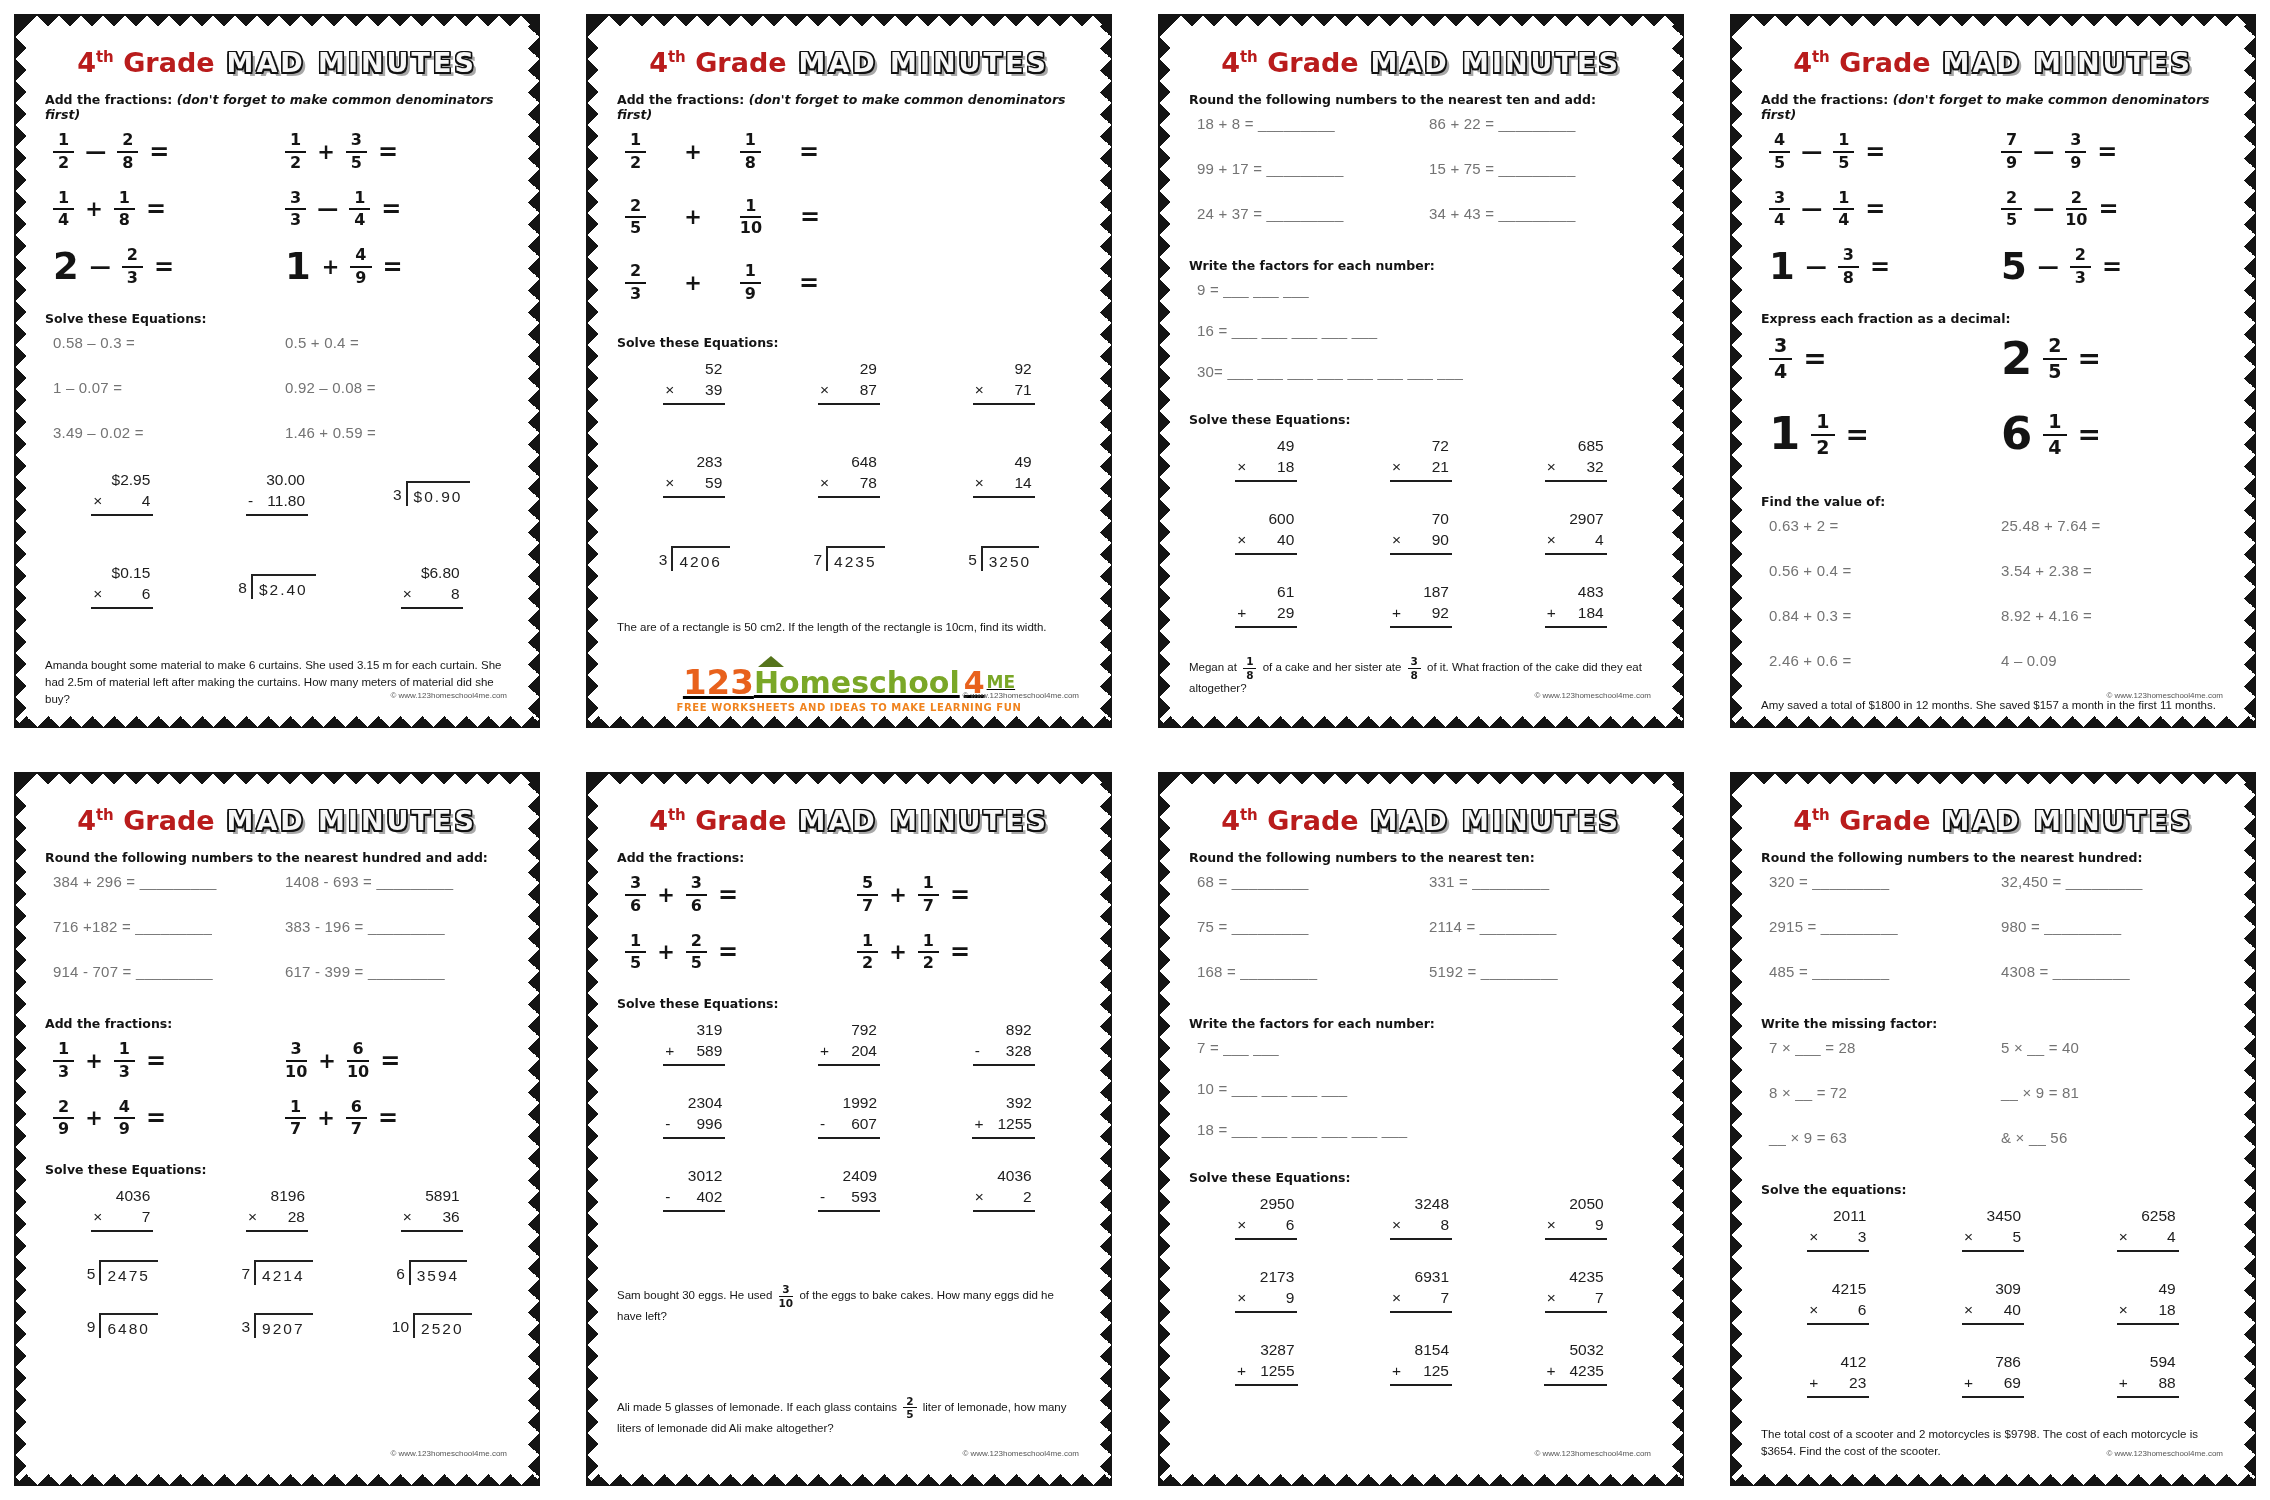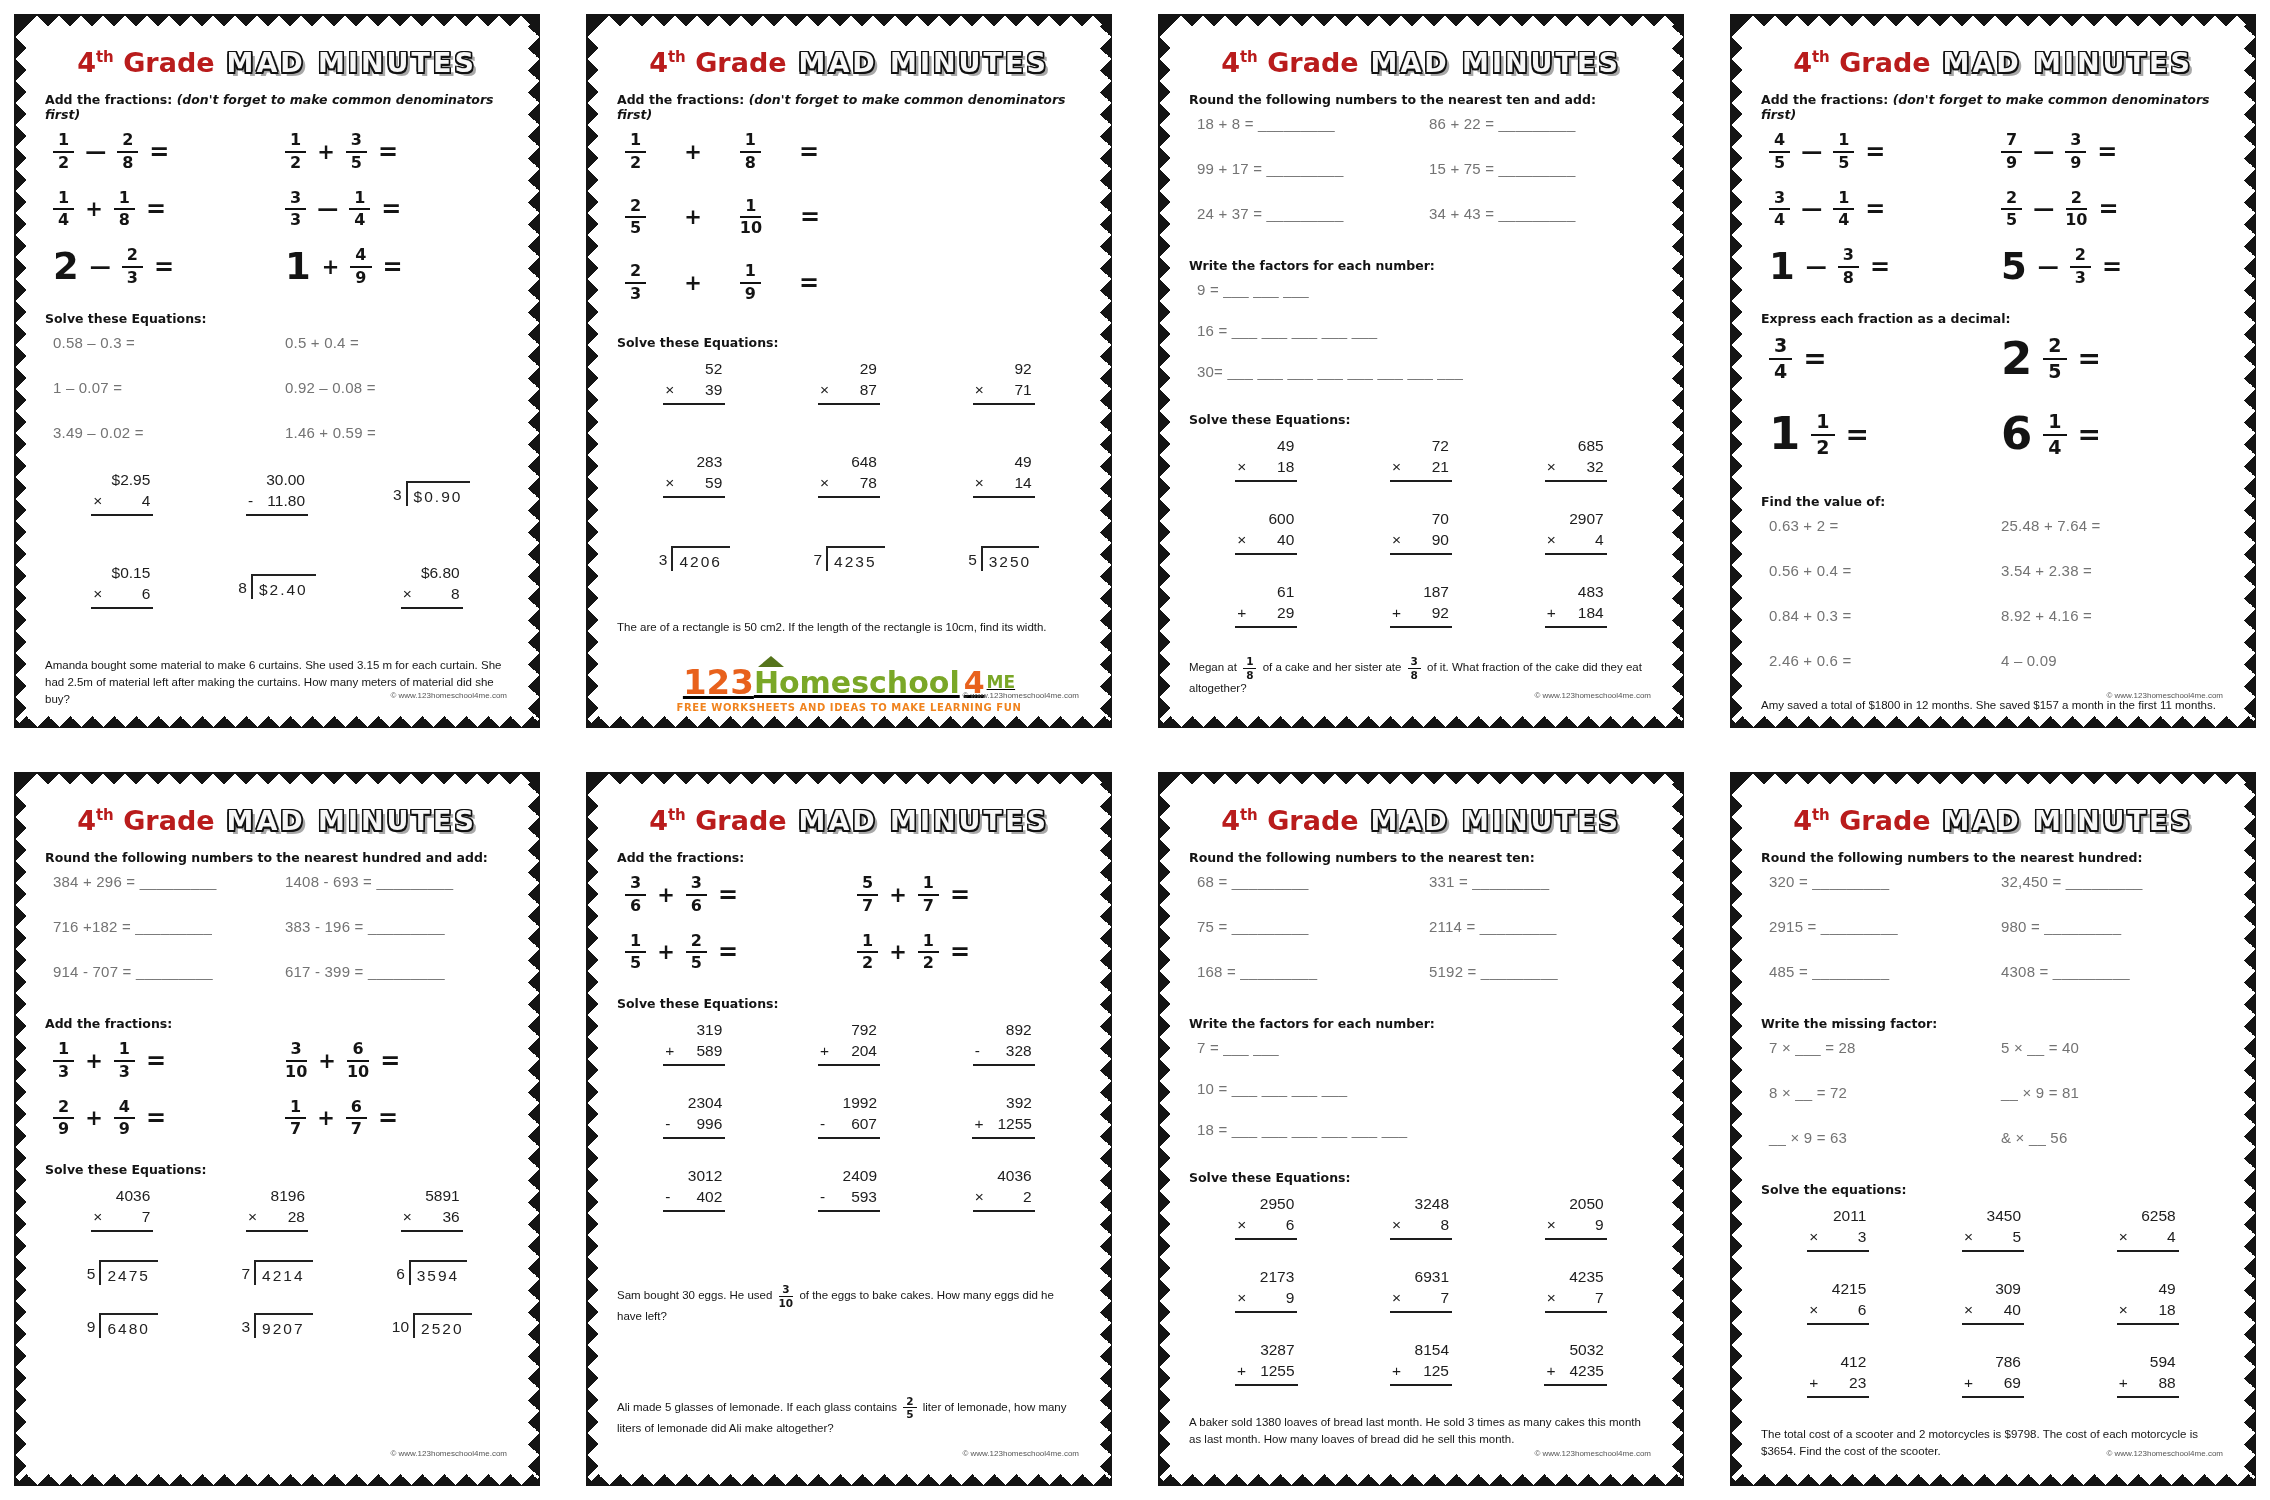--- a/index.html
+++ b/index.html
@@ -1126,21 +1126,20 @@
               <span class="vprob">
                 <span class="vtop">5032</span>
                 <span class="vbot">
                   <span class="vop">+</span>
                   <span>4235</span>
                 </span>
               </span>
             </span>
           </div>
         </div>
-        <div class="word"><span>A baker sold 1380 loaves of bread last month. He sold 3 times as many cakes this month as last month. How many loaves of bread did he sell this month.</span></div>
         <div class="sheet-footer">© www.123homeschool4me.com</div>
       </div>
     </div>
     <div class="sheet">
       <div class="edge top"></div>
       <div class="edge bottom"></div>
       <div class="edge left"></div>
       <div class="edge right"></div>
       <div class="sheet-inner">
         <div class="sheet-title">

